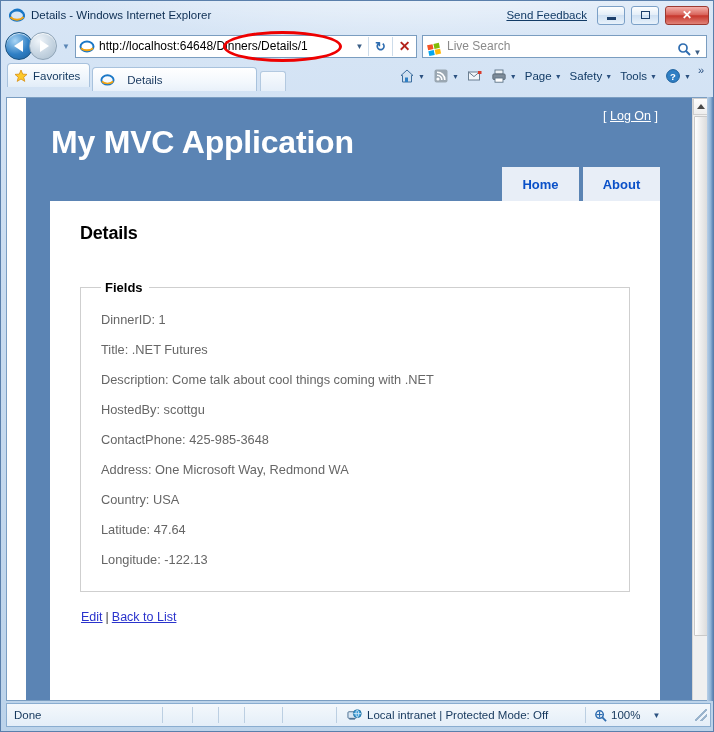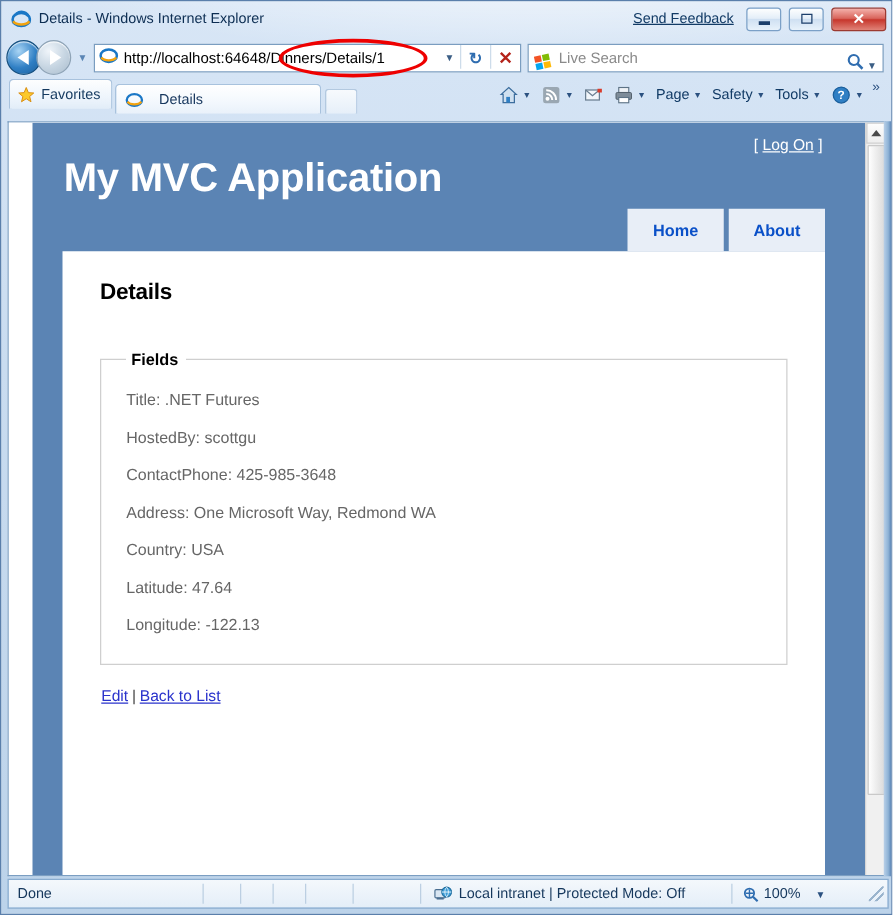--- a/index.html
+++ b/index.html
@@ -115,21 +115,21 @@
     font-size: 8px; color:#5b86b5; margin: 0 2px;
   }
 
   #addressbar {
     flex: 1 1 auto;
     height: 23px;
     min-width: 0;
     background: #ffffff;
     border: 1px solid #7a9dc0;
     display: flex;
-    align-items: flex-start;
+    align-items: center;
     padding: 0 0 0 3px;
     position: relative;
   }
   #addr-icon { width:16px;height:16px;flex:0 0 16px;margin-right:4px;}
   #addr-text {
     flex: 1 1 auto;
     font-size: 12px;
     color: #000;
     white-space: nowrap;
     overflow: hidden;
@@ -599,21 +599,23 @@
         <div class="navtab">
           <span>About</span>
         </div>
       </div>
 
       <div id="site-main">
         <h2 id="page-title">Details</h2>
 
         <fieldset id="fields">
           <legend>Fields</legend>
+          <p class="field-row">DinnerID: 1</p>
           <p class="field-row">Title: .NET Futures</p>
+          <p class="field-row">Description: Come talk about cool things coming with .NET</p>
           <p class="field-row">HostedBy: scottgu</p>
           <p class="field-row">ContactPhone: 425-985-3648</p>
           <p class="field-row">Address: One Microsoft Way, Redmond WA</p>
           <p class="field-row">Country: USA</p>
           <p class="field-row">Latitude: 47.64</p>
           <p class="field-row">Longitude: -122.13</p>
         </fieldset>
 
         <div id="actions">
           <a>Edit</a><span class="sep">|</span><a>Back to List</a>

